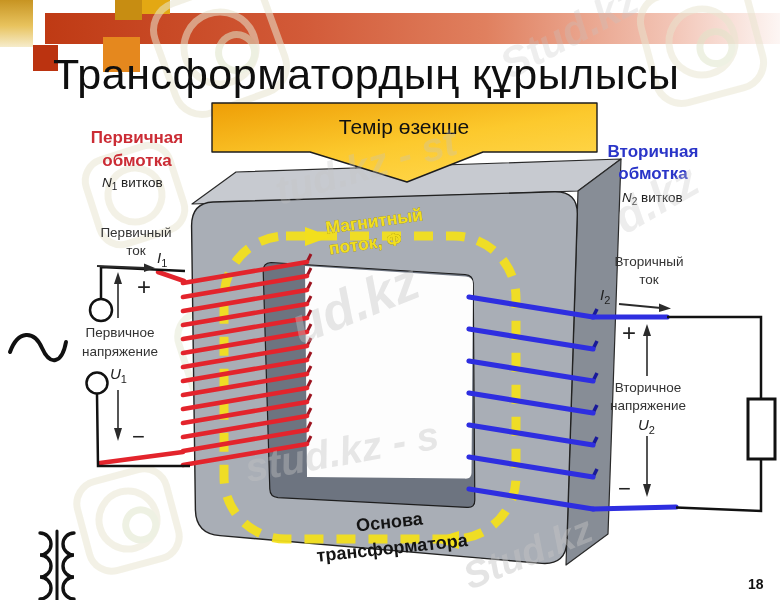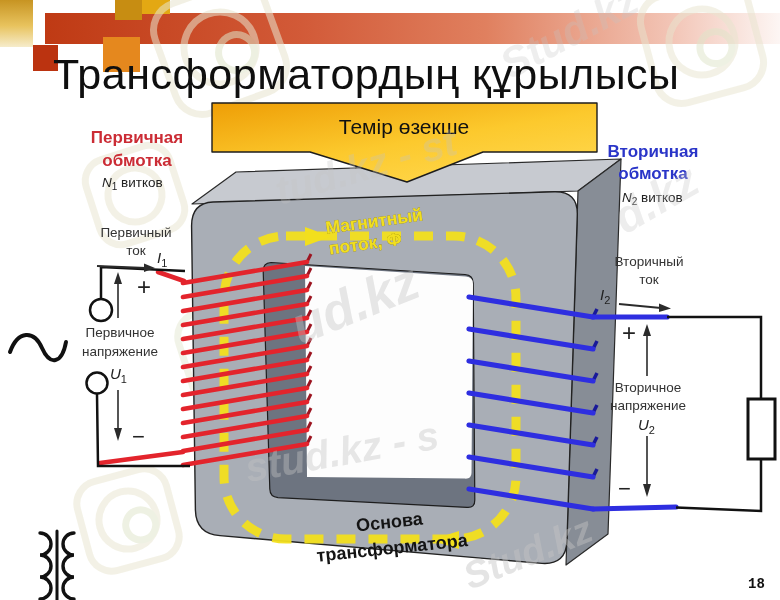--- a/index.html
+++ b/index.html
@@ -9,21 +9,21 @@
     background:linear-gradient(90deg,#bf3a14 0%,#d25a38 35%,#e0805f 60%,#f2c4b5 85%,#fdf6f4 100%);}
   .sq{position:absolute;}
   .gold-col{left:0;top:0;width:33px;height:47px;background:linear-gradient(180deg,#c79422 0%,#e8c35e 55%,#f6eccb 100%);}
   .gold-sq{left:142px;top:0;width:28px;height:14px;background:#e3a813;}
   .mustard-sq{left:115px;top:0;width:27px;height:20px;background:#c78d12;}
   .orange-sq{left:103px;top:37px;width:37px;height:35px;background:#e5881e;}
   .red-sq{left:33px;top:45px;width:25px;height:26px;background:#bb3310;}
   .title{position:absolute;left:53px;top:50px;width:700px;font-size:43px;letter-spacing:.5px;
          color:#0f0f0f;white-space:nowrap;z-index:3;}
   .diagram{position:absolute;left:0;top:0;width:780px;height:600px;z-index:2;}
-  .page-num{position:absolute;left:748px;top:576px;font-size:14px;font-weight:bold;color:#111;z-index:4;font-family:Liberation Mono, monospace;}
+  .page-num{position:absolute;left:748px;top:576px;font-size:14px;font-weight:bold;color:#111;z-index:4;}
   text{font-family:"Liberation Sans",sans-serif;}
   .wm-text{font-family:"DejaVu Serif",serif;font-style:italic;font-weight:bold;fill:#c4c4c4;}
 </style>
 </head>
 <body>
 
 <div class="slide">
 
   <div class="top-bar"></div>
   <div class="sq gold-col"></div>

